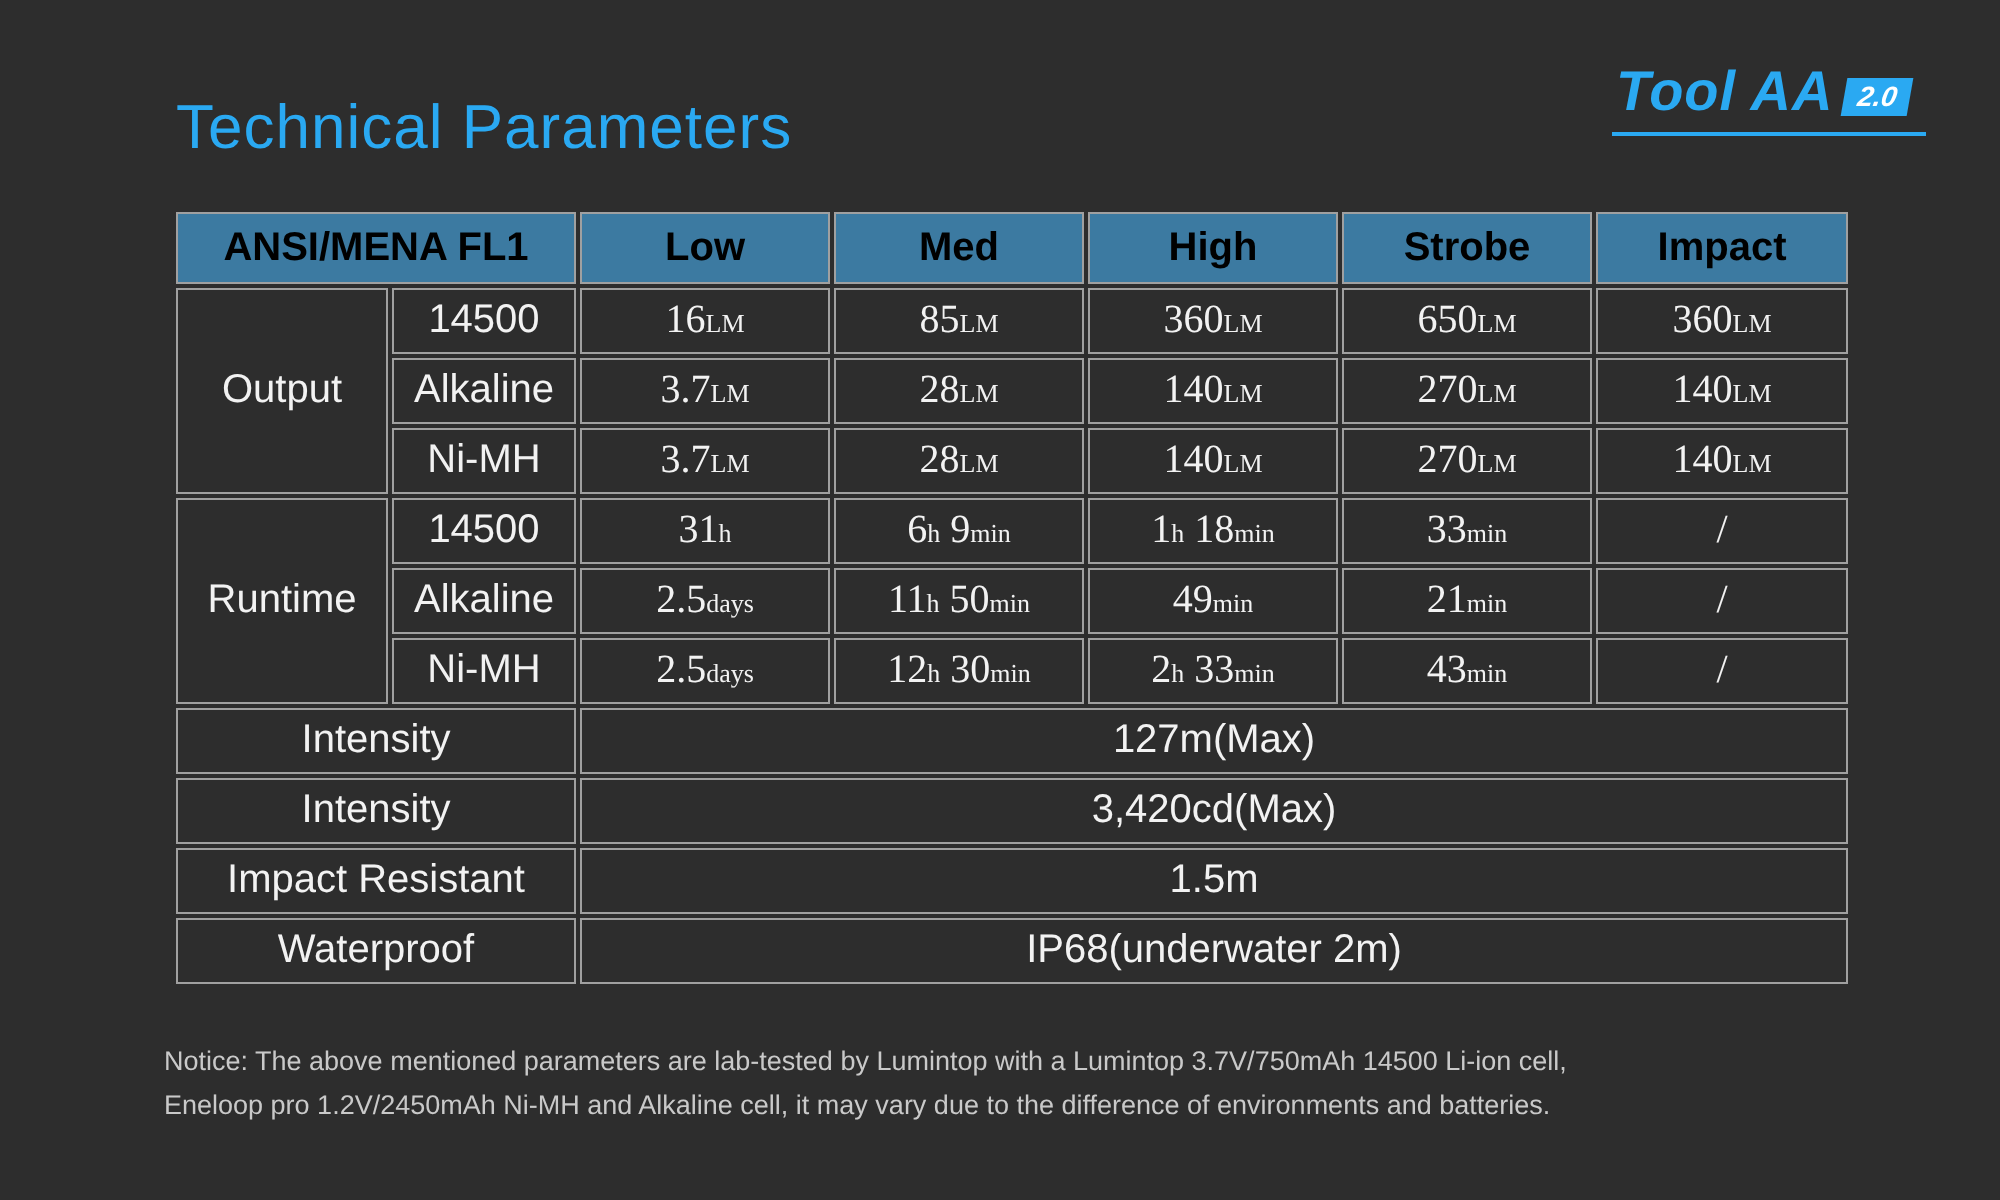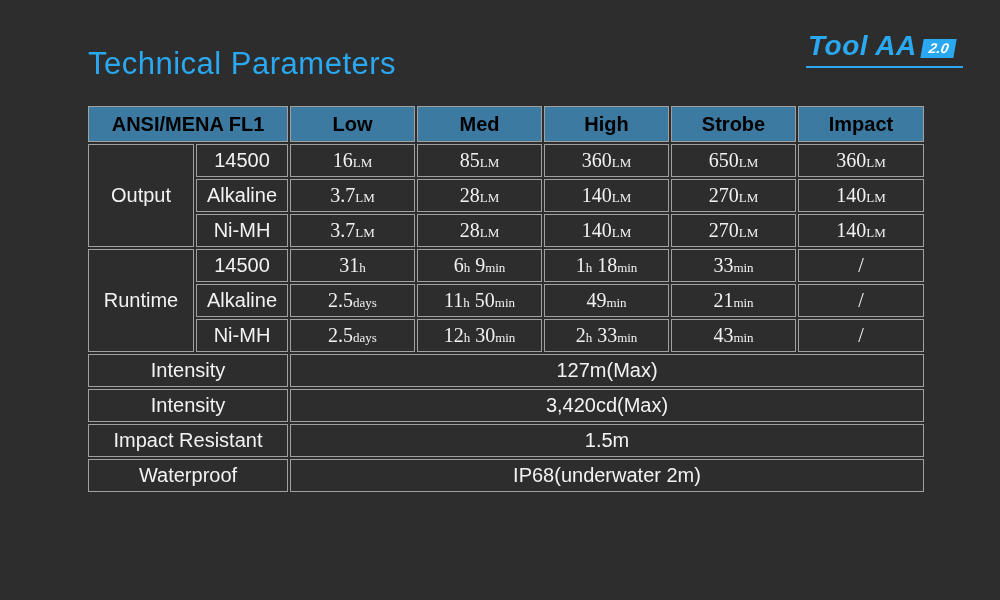--- a/index.html
+++ b/index.html
@@ -157,14 +157,15 @@
         <td class="footer-value" colspan="5">1.5m</td>
       </tr>
       <tr>
         <td class="footer-label" colspan="2">Waterproof</td>
         <td class="footer-value" colspan="5">IP68(underwater 2m)</td>
       </tr>
     </tbody>
 </table>
 
 <p class="notice">
-  <br>
+  <span>Notice: The above mentioned parameters are lab-tested by Lumintop with a Lumintop 3.7V/750mAh 14500 Li-ion cell,</span><br>
+  <span>Eneloop pro 1.2V/2450mAh Ni-MH and Alkaline cell, it may vary due to the difference of environments and batteries.</span>
 </p>
 
 </body></html>

